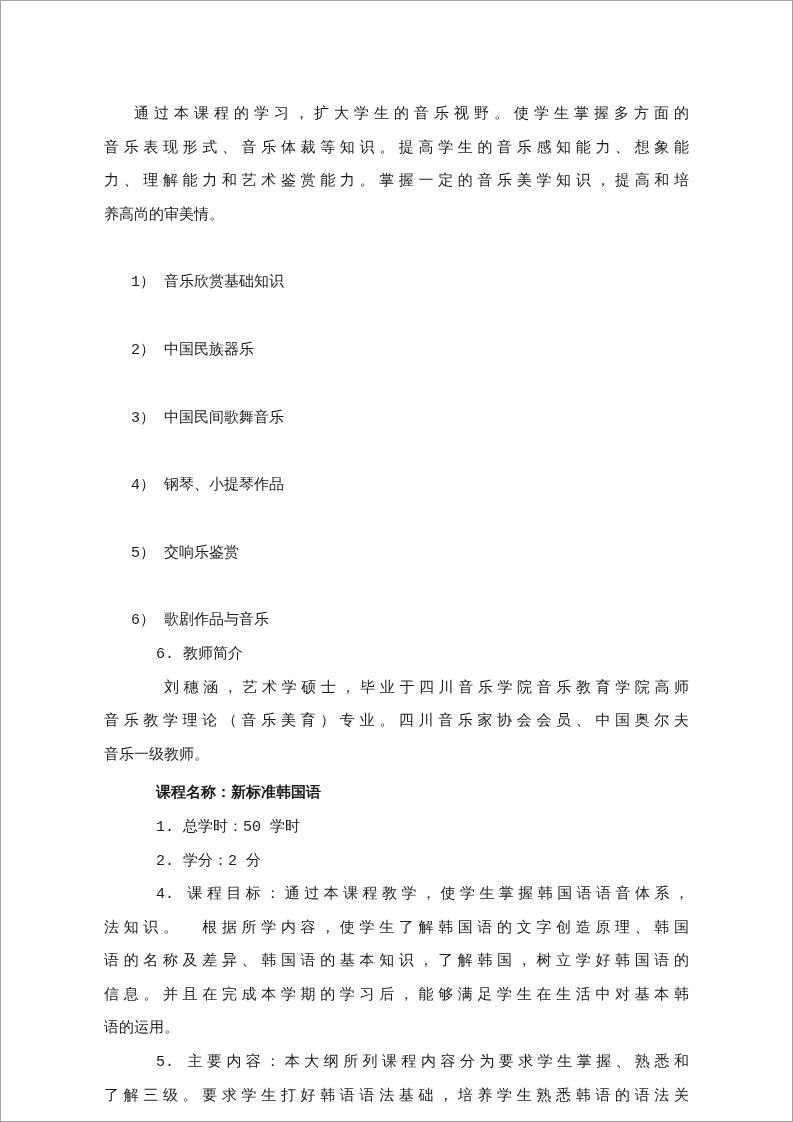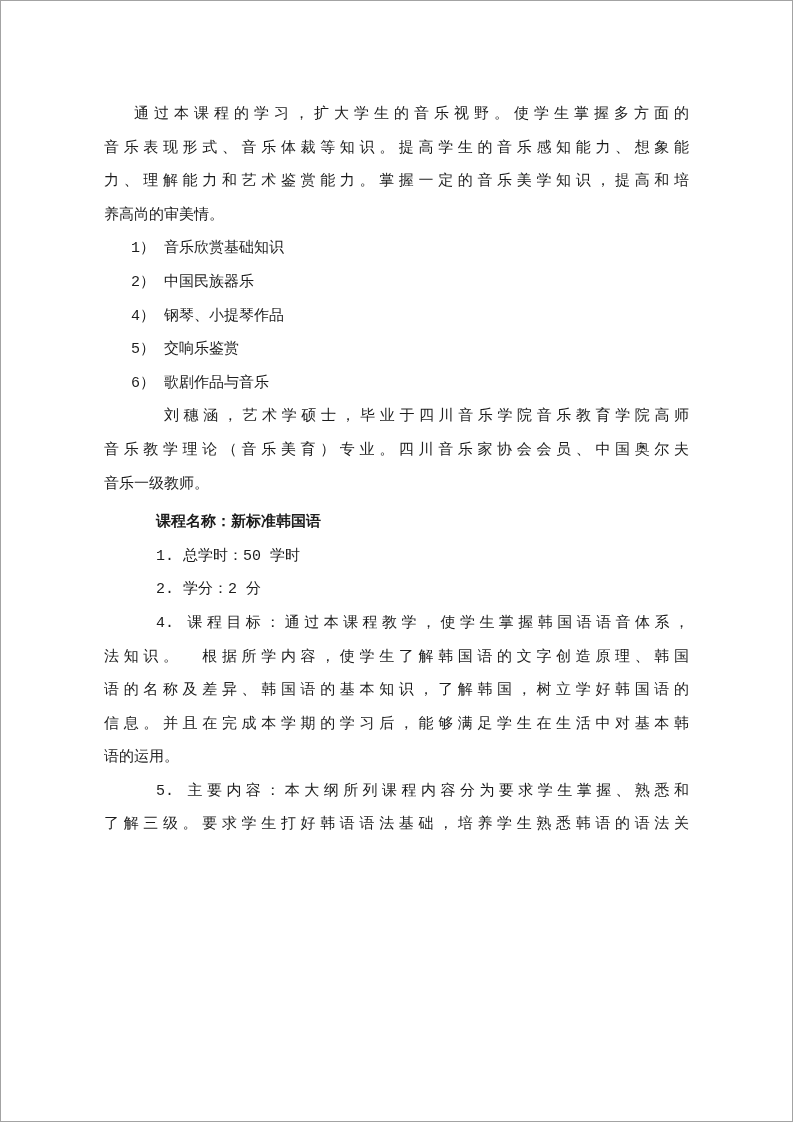--- a/index.html
+++ b/index.html
@@ -30,44 +30,46 @@
     white-space: normal;
     overflow: hidden;
     font-family: Liberation Mono, monospace;
   }
   
   .fill {
     text-align: justify;
     text-align-last: justify;
   }
   .ind-a { text-indent: 30px; }  
-  .ind-b { text-indent: 27px; }  
+  .ind-b { text-indent: 27px; margin-top: 34px; }  
   .ind-c { text-indent: 52px; }  
   .ind-d { text-indent: 60px; }  
   .bold  { font-weight: bold; }
   .gap-before { margin-top: 5px; } 
 </style>
 </head>
 <body>
 
 <div class="page">
   <div class="content">
 
     <div class="line ind-a fill">通过本课程的学习，扩大学生的音乐视野。使学生掌握多方面的</div>
     <div class="line fill">音乐表现形式、音乐体裁等知识。提高学生的音乐感知能力、想象能</div>
     <div class="line fill">力、理解能力和艺术鉴赏能力。掌握一定的音乐美学知识，提高和培</div>
     <div class="line">养高尚的审美情。</div>
 
 
     <div class="line ind-b">1） 音乐欣赏基础知识</div>
     <div class="line ind-b">2） 中国民族器乐</div>
+    <div class="line ind-b">3） 中国民间歌舞音乐</div>
     <div class="line ind-b">4） 钢琴、小提琴作品</div>
     <div class="line ind-b">5） 交响乐鉴赏</div>
     <div class="line ind-b">6） 歌剧作品与音乐</div>
 
+    <div class="line ind-c">6. 教师简介</div>
 
     <div class="line ind-d fill">刘穗涵，艺术学硕士，毕业于四川音乐学院音乐教育学院高师</div>
     <div class="line fill">音乐教学理论（音乐美育）专业。四川音乐家协会会员、中国奥尔夫</div>
     <div class="line">音乐一级教师。</div>
 
     <div class="line ind-c bold gap-before">课程名称：新标准韩国语</div>
 
     <div class="line ind-c">1. 总学时：50 学时</div>
     <div class="line ind-c">2. 学分：2 分</div>
 

